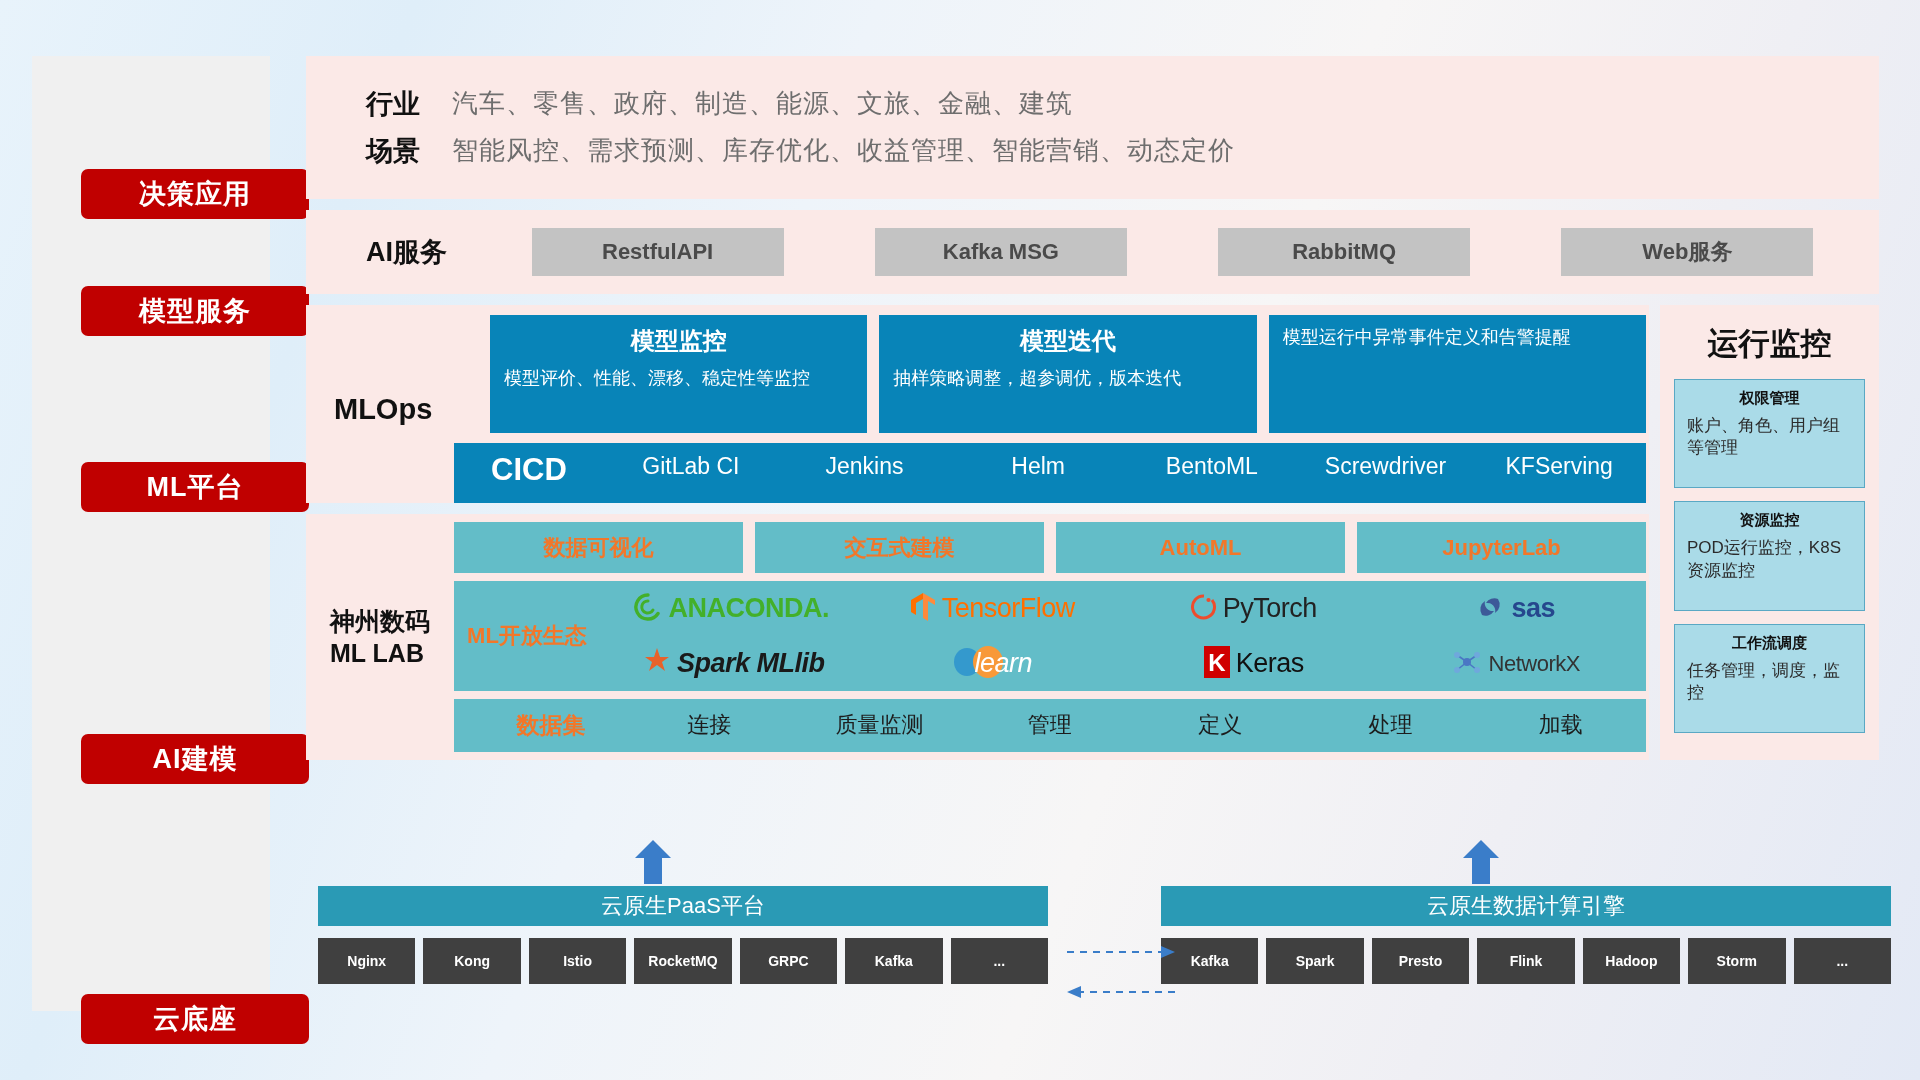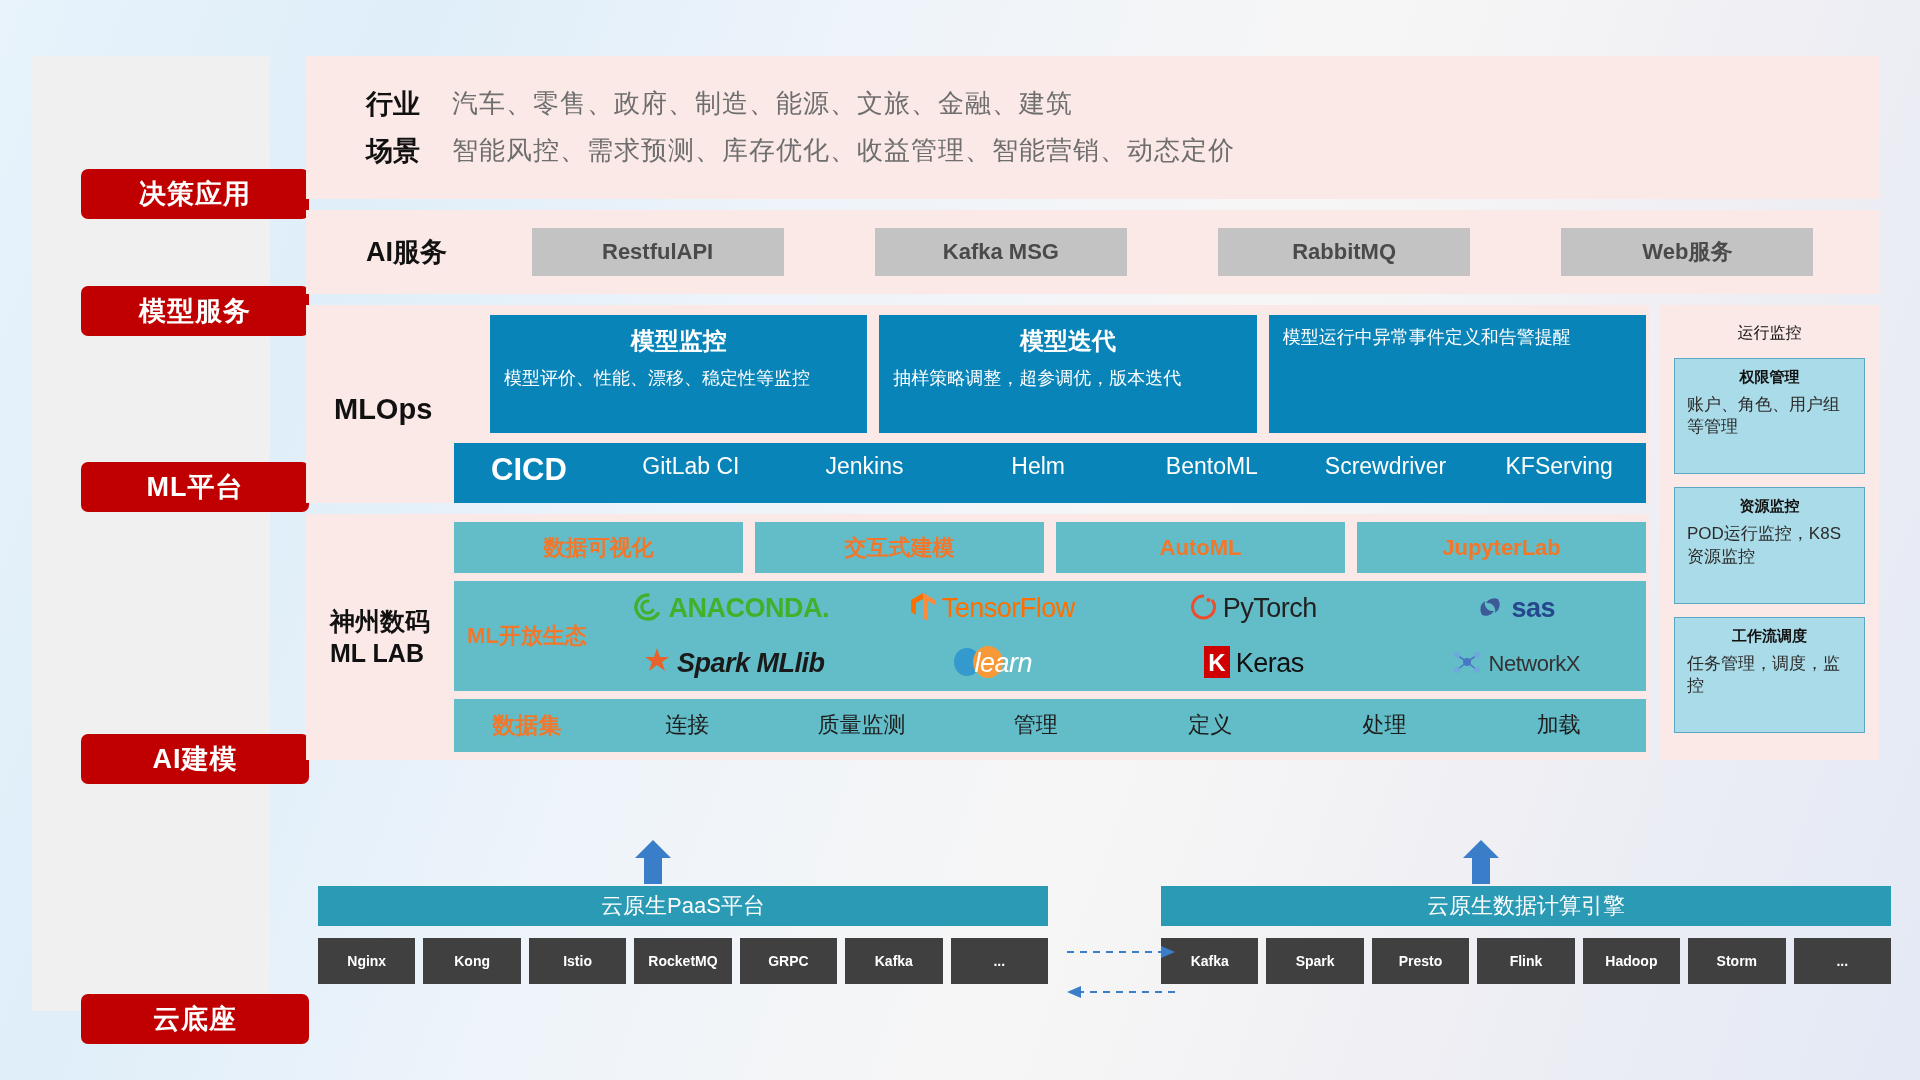--- a/index.html
+++ b/index.html
@@ -82,21 +82,21 @@
   .split { display: flex; }
   .split-left { width: 1343px; flex: 0 0 1343px; }
   .split-right {
     width: 219px; flex: 0 0 219px;
     margin-left: 11px;
     background: #fbe9e7;
     padding: 12px 14px 14px;
     display: flex; flex-direction: column;
   }
   .monitor-title {
-    font-size: 16px; font-weight: normal; color: #111;
+    font-size: 31px; font-weight: bold; color: #111;
     text-align: center; margin: 6px 0 14px;
   }
   .mon-card {
     background: #aadbe8; margin-bottom: 13px;
     padding: 9px 12px 12px;
     border: 1px solid #5aa8c4;
     flex: 1;
   }
   .mon-card h4 {
     font-size: 15px; color: #111; text-align: center;
@@ -167,21 +167,21 @@
     grid-template-columns: repeat(4, 1fr);
     grid-template-rows: 1fr 1fr;
     align-items: center; justify-items: center;
     height: 100%;
   }
   .logo { display: flex; align-items: center; gap: 6px; }
   .logo-txt { font-size: 27px; letter-spacing: -0.5px; }
 
   .ds-row {
     margin-top: 8px; background: #63bdc8;
-    height: 54px; display: flex; align-items: center;
+    height: 54px; display: flex; align-items: center; padding-left: 24px;
   }
   .ds-label {
     width: 146px; flex: 0 0 146px;
     color: #f2772a; font-size: 23px; font-weight: bold; text-align: center;
   }
   .ds-items { flex: 1; display: flex; }
   .ds-item { flex: 1; text-align: center; color: #1d1d1d; font-size: 22px; }
 
   
   .cloud-zone { position: absolute; left: 318px; top: 886px; width: 1573px; height: 160px; }

